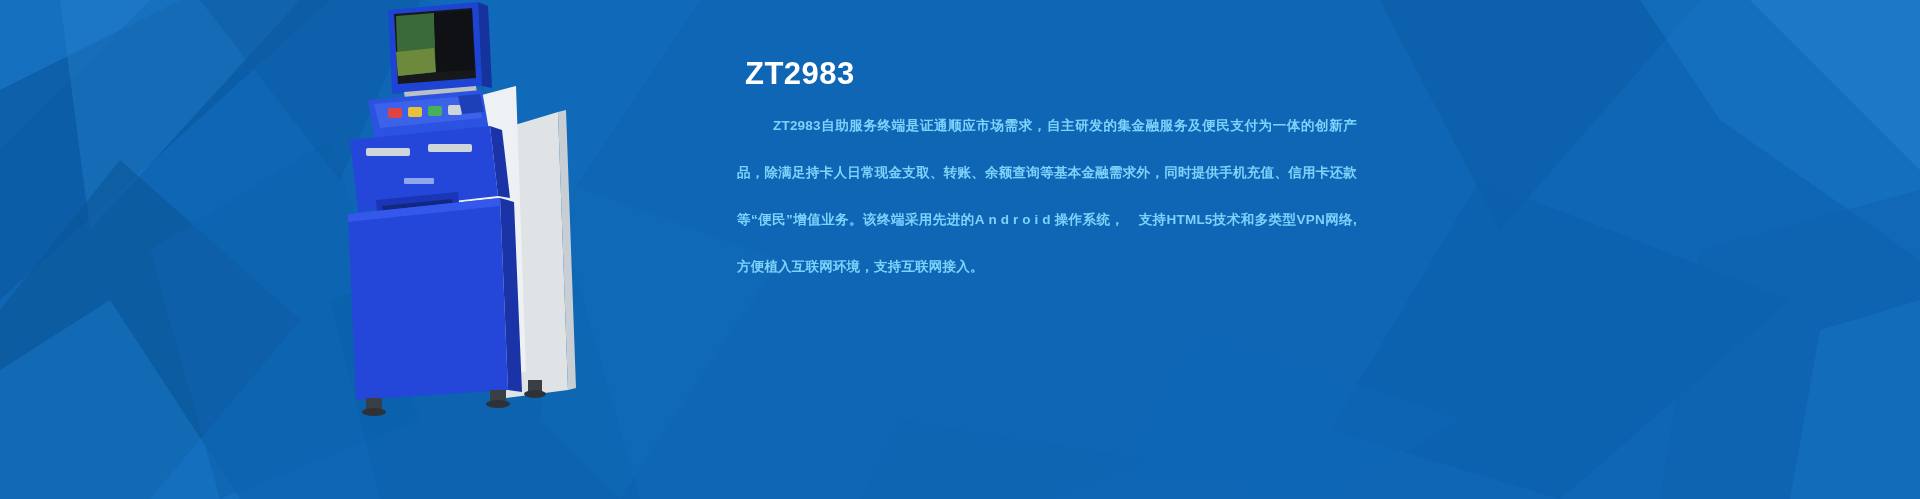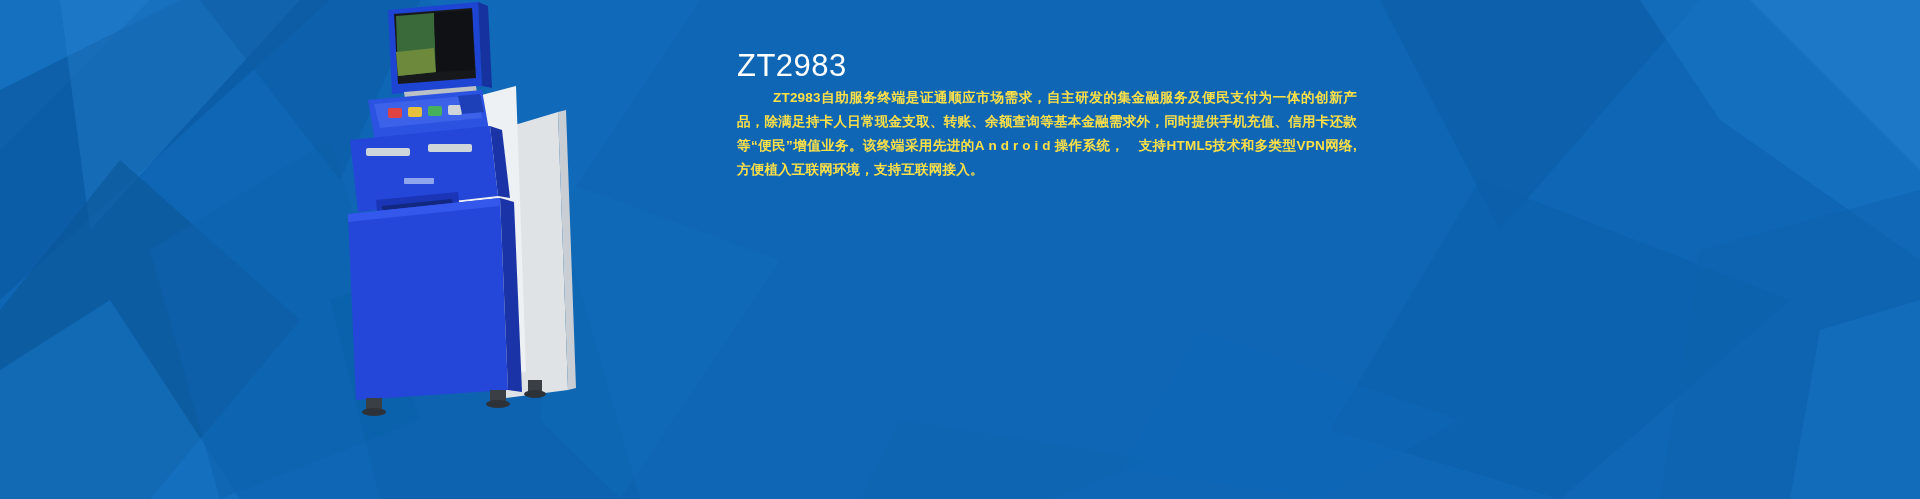--- a/index.html
+++ b/index.html
@@ -19,29 +19,29 @@
   .product{
     position:absolute;left:330px;top:0;width:420px;height:499px;
   }
   .product svg{display:block;}
   
   .copy{
     position:absolute;left:737px;top:46px;width:620px;
     color:#ffffff;
   }
   .title-model{
-    font-size:31px;font-weight:normal;letter-spacing:.5px;
-    line-height:40px;margin:0;color:#ffffff;
+    font-size:31px;font-weight:bold;letter-spacing:.5px;
+    line-height:40px;margin:8px;color:#ffffff;
   }
   .title-name{
     font-size:30px;font-weight:bold;letter-spacing:2px;
     line-height:42px;margin:0 0 20px 10px;color:#ffffff;
   }
   .desc{
-    font-size:13.5px;line-height:24px;color:#fde047;
+    font-size:13.5px;line-height:47px;color:#7dd3fc;
     margin:0;font-weight:bold;text-align:justify;
     letter-spacing:.2px;
   }
   .desc .indent{display:inline-block;width:36px;}
   .spaced{letter-spacing:4px;}
   .gap{display:inline-block;width:14px;}
 </style>
 </head>
 <body>
 

